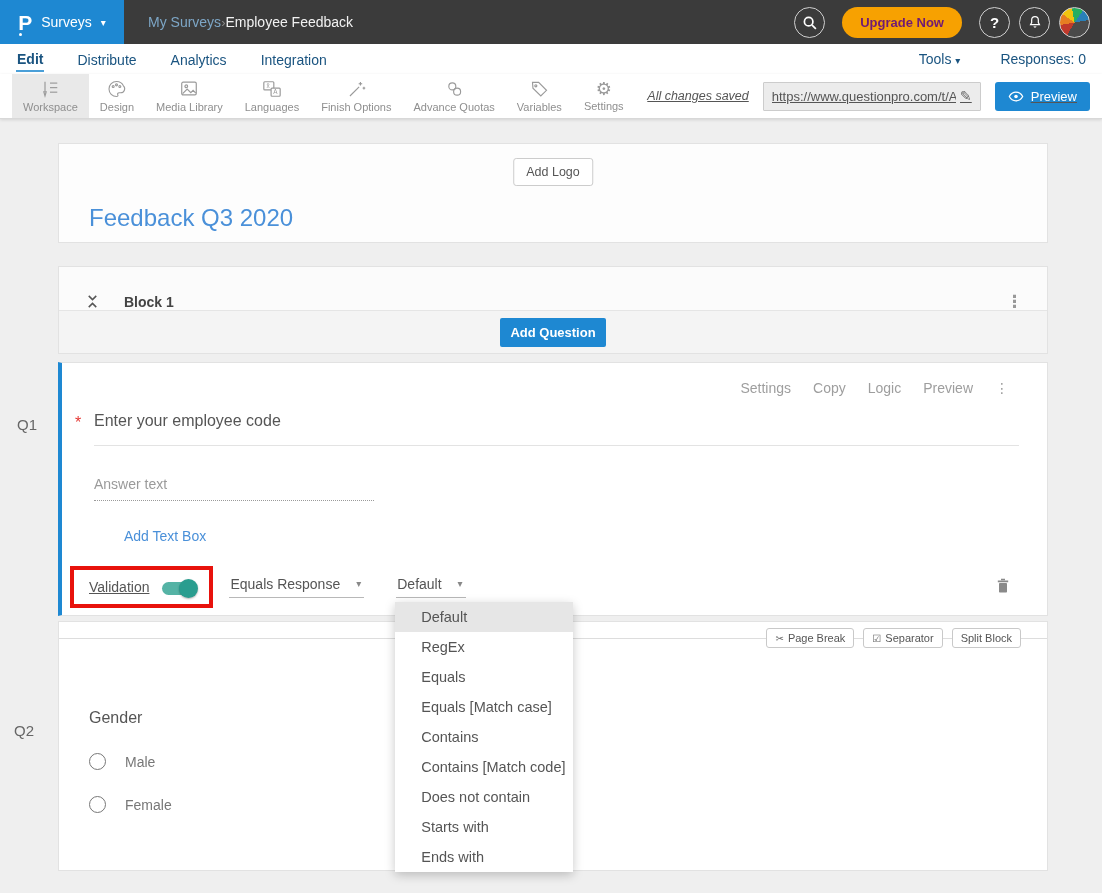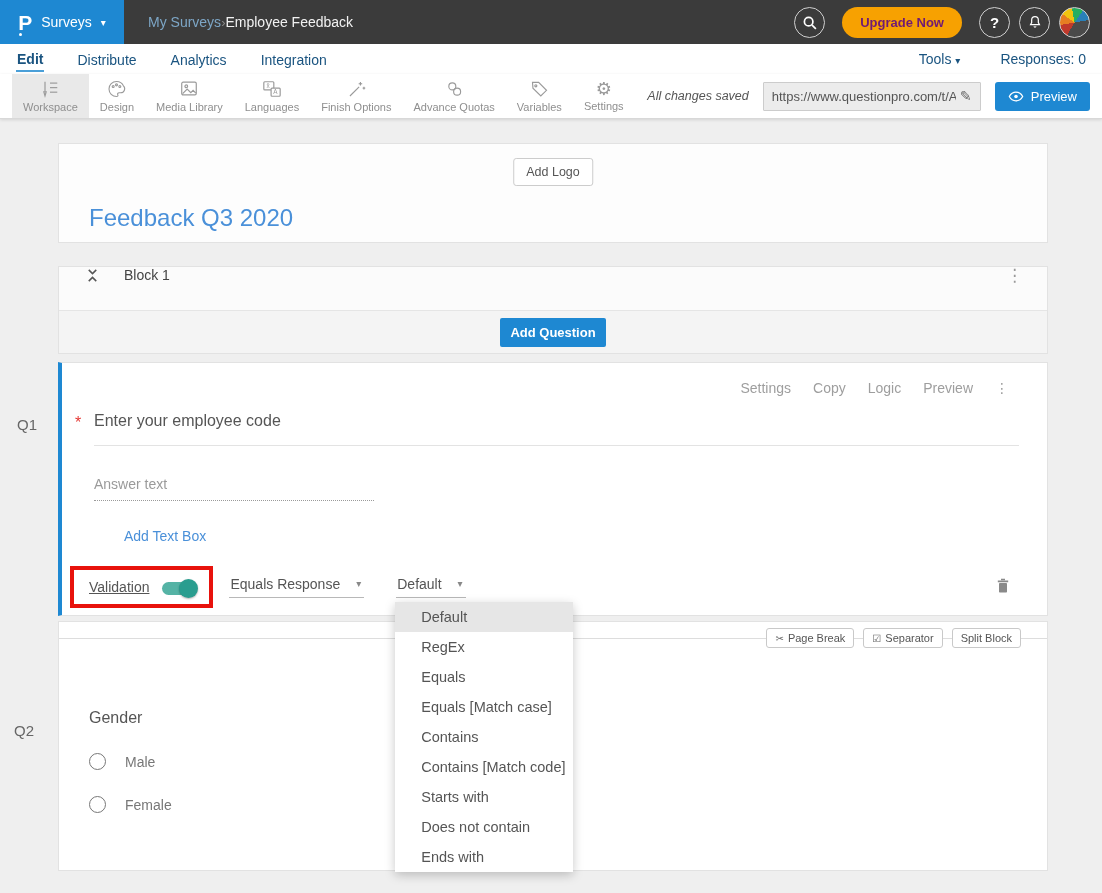--- a/index.html
+++ b/index.html
@@ -31,35 +31,35 @@
   .navrow-right { margin-left:auto; display:flex; align-items:center; gap:40px; font-size:14px; color:#1a5480; }
   .tools { cursor:pointer; }
   .tools .caret { font-size:10px; }
   
   .toolbar { height:45px; background:#fff; display:flex; align-items:stretch; border-bottom:1px solid #d8d8d8; box-shadow:0 1px 3px rgba(0,0,0,.12); position:relative; z-index:5; }
   .tb-item { display:flex; flex-direction:column; align-items:center; justify-content:center; gap:2px; padding:2px 11px; cursor:pointer; color:#8f8f8f; }
   .tb-item.active { background:#e9e9e9; }
   .tb-item .tb-label { font-size:11px; white-space:nowrap; }
   .tb-item svg { stroke:#9a9a9a; fill:none; stroke-width:1.3; }
   .tb-item .glyph-icon { font-size:18px; line-height:18px; color:#9a9a9a; }
-  .toolbar-right { margin-left:auto; display:flex; align-items:center; gap:14px; padding-right:12px; }
+  .toolbar-right { margin-left:auto; display:flex; align-items:center; gap:14px; padding-right:12px;text-decoration:underline; }
   .saved-status { font-style:italic; font-size:12.5px; color:#555; }
   .url-box { width:218px; height:29px; background:#ececec; border:1px solid #ccc; border-radius:1px; display:flex; align-items:center; padding:0 8px; cursor:text; }
   .url-text { font-size:13px; color:#555; white-space:nowrap; overflow:hidden; flex:1; }
   .url-edit { color:#666; font-size:14px; margin-left:4px; cursor:pointer; }
   .preview-btn { background:#1e88d2; border:none; color:#fff; font-size:13px; border-radius:3px; padding:7px 13px; display:flex; align-items:center; gap:7px; cursor:pointer; }
   
   .content { position:relative; padding-top:24px; }
   .card { width:990px; margin-left:58px; background:#fff; border:1px solid #e2e2e2; }
   .survey-card { height:100px; background:#fdfdfd; position:relative; }
   .add-logo-btn { position:absolute; left:50%; transform:translateX(-50%); top:14px; background:#fff; border:1px solid #ccc; border-radius:3px; font-size:12.5px; color:#555; padding:6px 12px; cursor:pointer; }
   .survey-title { position:absolute; left:30px; top:60px; font-size:24px; color:#4a90d9; cursor:text; }
   
   .block-card { margin-top:23px; }
-  .block-header { height:44px; background:#fbfbfb; border-bottom:1px solid #e5e5e5; display:flex; align-items:flex-start; }
+  .block-header { height:44px; background:#fbfbfb; border-bottom:1px solid #e5e5e5; display:flex; align-items:flex-end;font-weight:bold; }
   .collapse-icon { margin-left:26px; cursor:pointer; display:flex; }
   .collapse-icon svg { stroke:#555; fill:none; stroke-width:1.6; }
   .block-title { margin-left:24px; font-size:14px; color:#444; }
   .kebab { margin-left:auto; margin-right:24px; color:#999; font-size:17px; cursor:pointer; line-height:1; }
   .add-question-strip { height:42px; background:#f4f4f4; display:flex; align-items:center; justify-content:center; }
   .add-question-btn { background:#1e88d2; color:#fff; border:none; border-radius:2px; font-size:13px; font-weight:bold; padding:7px 10px; cursor:pointer; }
   
   .q1-card { margin-top:8px; border-left:4px solid #1e88d2; position:relative; padding-bottom:0; }
   .q-menu { display:flex; justify-content:flex-end; align-items:center; gap:22px; padding:17px 38px 0 0; color:#9e9e9e; font-size:14px; }
   .q-menu .item { cursor:pointer; }
@@ -281,22 +281,22 @@
         <span>Default</span>
         <span class="caret">▾</span>
 
         <div class="dropdown">
           <div class="dd-item selected">Default</div>
           <div class="dd-item">RegEx</div>
           <div class="dd-item">Equals</div>
           <div class="dd-item">Equals [Match case]</div>
           <div class="dd-item">Contains</div>
           <div class="dd-item">Contains [Match code]</div>
+          <div class="dd-item">Does not contain</div>
           <div class="dd-item">Starts with</div>
-          <div class="dd-item">Does not contain</div>
           <div class="dd-item">Ends with</div>
         </div>
       </div>
       <span class="trash">
         <svg width="16" height="19" viewBox="0 0 20 23">
           <rect x="5" y="7" width="10" height="12" rx="1" fill="#8a8a8a"></rect>
           <rect x="3.5" y="4" width="13" height="2.2" fill="#8a8a8a"></rect>
           <rect x="7.5" y="1.8" width="5" height="2" fill="#8a8a8a"></rect>
         </svg>
       </span>

